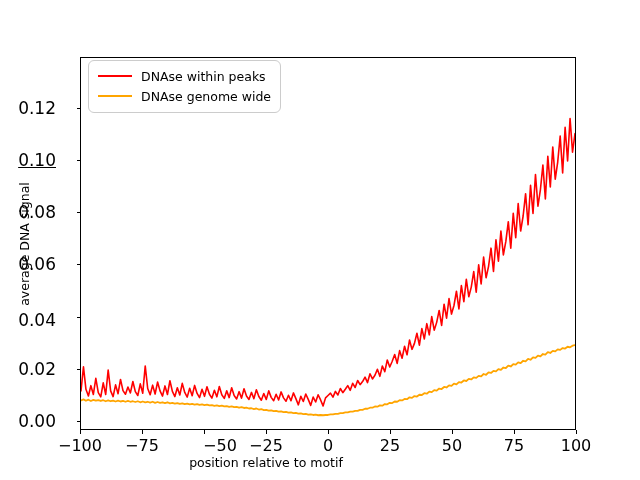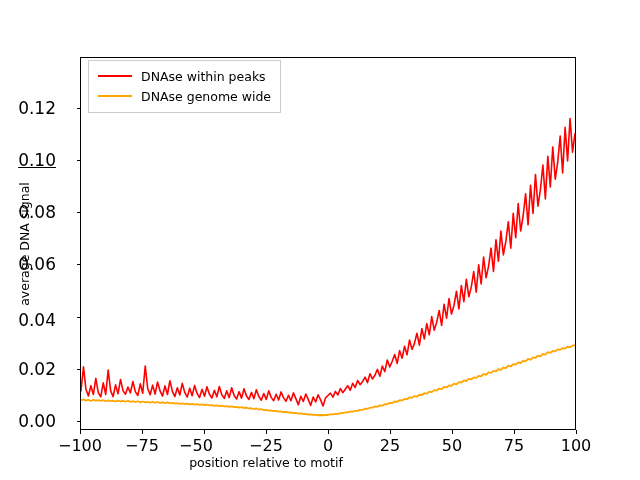--- a/index.html
+++ b/index.html
@@ -41,21 +41,21 @@
   #ylabel-inner{
     position:absolute;left:50%;top:50%;
     transform:translate(-50%,-50%) rotate(-90deg);
     white-space:nowrap;font-size:12.5px;color:#000;
   }
 
   
   #legend{
     position:absolute;left:88px;top:60px;
     border:1px solid #cccccc;background:rgba(255,255,255,0.92);
-    border-radius:0;
+    border-radius:6px;
     padding:5px 9px 6px 9px;
     box-sizing:border-box;
   }
   .legend-row{display:flex;align-items:center;height:20px;}
   .legend-swatch{width:34px;height:0;border-top:2.2px solid #000;margin-right:9px;}
   .legend-text{font-size:12.5px;color:#000;white-space:nowrap;}
 </style>
 </head>
 <body>
 
@@ -80,21 +80,21 @@
       <span class="legend-text">DNAse genome wide</span>
     </div>
   </div>
 
   <div id="xticks-layer">
       <div class="tick-x" style="left: 80px;"></div>
       <div class="ticklabel-x" style="left: 80px;">−100</div>
       <div class="tick-x" style="left: 142px;"></div>
       <div class="ticklabel-x" style="left: 142px;">−75</div>
       <div class="tick-x" style="left: 204px;"></div>
-      <div class="ticklabel-x" style="left: 196px;">−50</div>
+      <div class="ticklabel-x" style="left: 220px;">−50</div>
       <div class="tick-x" style="left: 266px;"></div>
       <div class="ticklabel-x" style="left: 266px;">−25</div>
       <div class="tick-x" style="left: 328px;"></div>
       <div class="ticklabel-x" style="left: 328px;">0</div>
       <div class="tick-x" style="left: 390px;"></div>
       <div class="ticklabel-x" style="left: 390px;">25</div>
       <div class="tick-x" style="left: 452px;"></div>
       <div class="ticklabel-x" style="left: 452px;">50</div>
       <div class="tick-x" style="left: 514px;"></div>
       <div class="ticklabel-x" style="left: 514px;">75</div>

